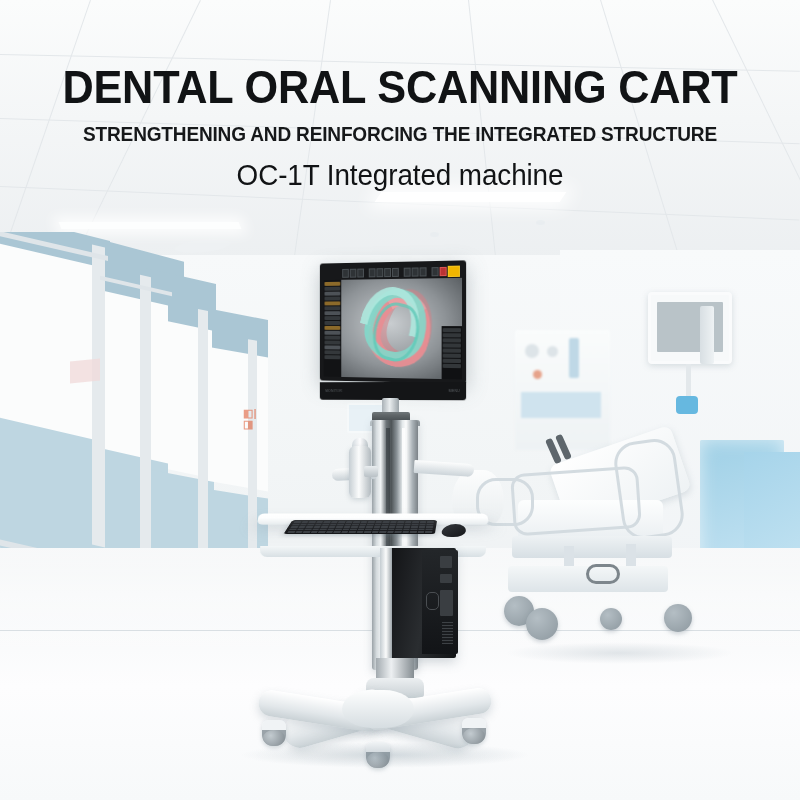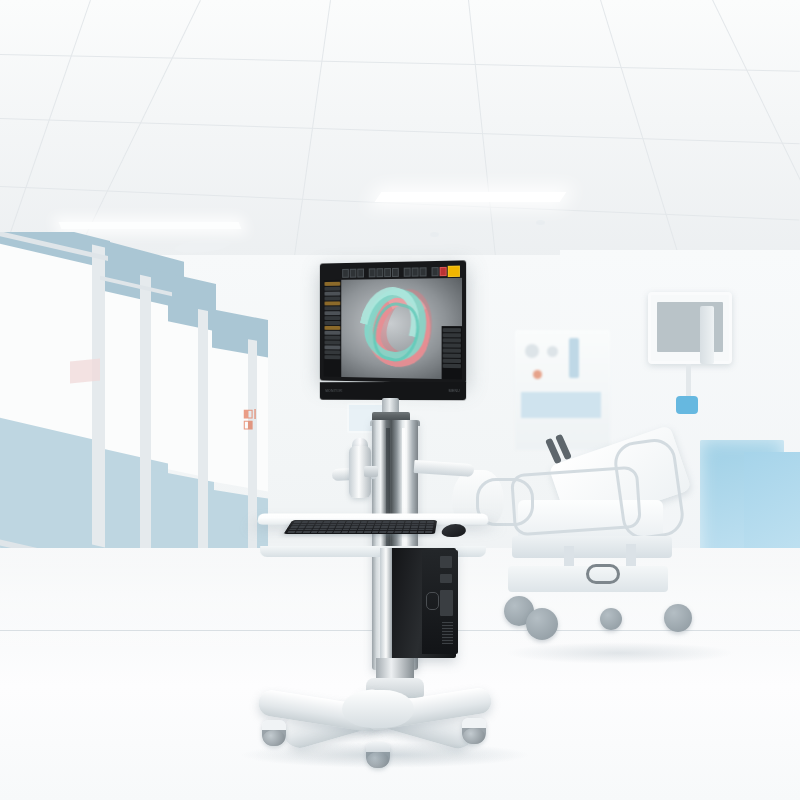--- a/index.html
+++ b/index.html
@@ -789,14 +789,19 @@
       <div class="caster" style="left:206px; top:32px;">
           <i></i>
         </div>
       <div class="caster" style="left:110px; top:56px;">
           <i></i>
         </div>
     </div>
   </div>
   <div class="cart-shadow"></div>
 
+  <div class="headline">
+    <div class="h-title">DENTAL ORAL SCANNING CART</div>
+    <div class="h-sub">STRENGTHENING AND REINFORCING THE INTEGRATED STRUCTURE</div>
+    <div class="h-model">OC-1T Integrated machine</div>
+  </div>
 
 </div>
 
 </body></html>

